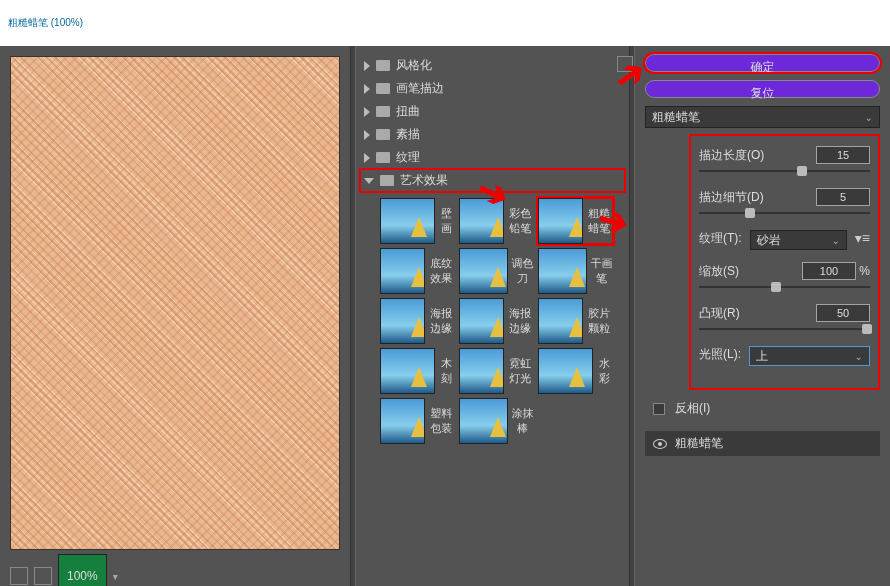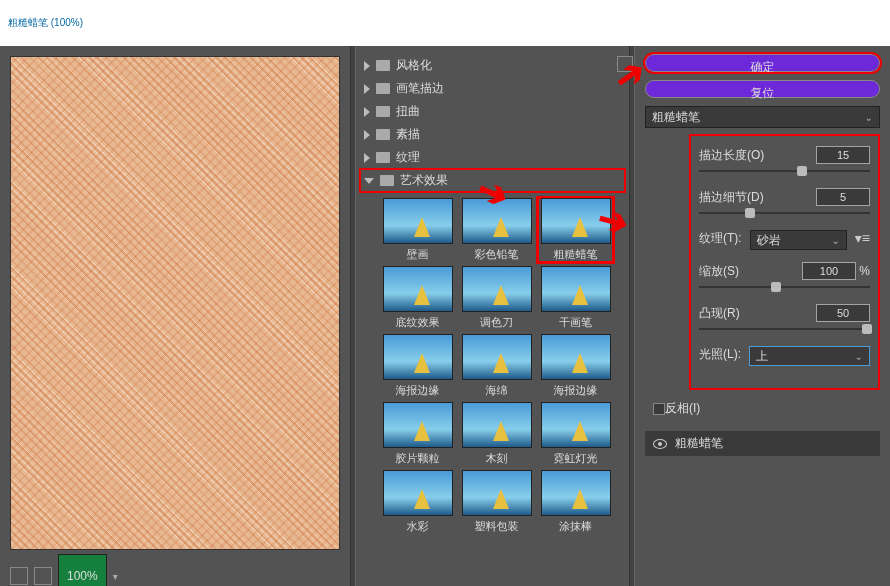--- a/index.html
+++ b/index.html
@@ -17,21 +17,21 @@
 .zoom-box { background: #15803d; border: 1px solid #222; padding: 14px 8px; color: #ddd; }
 .sq-btn { width: 18px; height: 18px; border: 1px solid #888; background: #535353; display: inline-block; cursor: pointer; }
 .divider { width: 6px; background: #424242; border-left: 1px solid #333; border-right: 1px solid #666; cursor: ew-resize; }
 .gallery-panel { flex: 1; background: #535353; padding: 8px 4px; overflow-y: auto; }
 .cat { display: flex; align-items: center; gap: 6px; padding: 3px 4px; color: #ddd; cursor: pointer; }
 .cat.expanded { outline: 2px solid #e00; outline-offset: -1px; }
 .tri { display: inline-block; width: 0; height: 0; border-top: 5px solid transparent; border-bottom: 5px solid transparent; border-left: 6px solid #bbb; }
 .tri.down { border-left: 5px solid transparent; border-right: 5px solid transparent; border-top: 6px solid #bbb; border-bottom: 0; }
 .folder-icon { width: 14px; height: 11px; background: #aaa; border-radius: 1px; display: inline-block; }
 .thumb-grid { display: flex; flex-wrap: wrap; gap: 4px; padding: 6px 4px 6px 20px; }
-.thumb { width: 75px; display: flex; flex-direction: column; align-items: center; gap: 3px; cursor: pointer; }
+.thumb { width: 75px; display: flex; flex-direction: row; align-items: center; gap: 3px; cursor: pointer; }
 .thumb-img { width: 70px; height: 46px; background: linear-gradient(#4a9bd8, #87ceeb 60%, #1e5a8a); border: 1px solid #222; position: relative; overflow: hidden; }
 .thumb-img::after { content: ""; position: absolute; left: 30px; bottom: 6px; width: 0; height: 0; border-left: 8px solid transparent; border-right: 8px solid transparent; border-bottom: 20px solid #e8c040; }
 .thumb.selected { outline: 3px solid #e00; outline-offset: -1px; }
 .thumb-label { color: #ddd; font-size: 11px; text-align: center; }
 .settings-panel { width: 255px; background: #535353; padding: 8px 10px; position: relative; }
 .collapse-btn { position: absolute; left: -18px; top: 10px; width: 16px; height: 16px; border: 1px solid #888; background: #535353; cursor: pointer; }
 .btn-row { margin-bottom: 8px; }
 .pill-btn { width: 100%; height: 18px; border: 1px solid #888; border-radius: 13px; background: #6d28d9; color: #ddd; text-align: center; line-height: 24px; cursor: pointer; }
 .pill-btn.ok { outline: 2px solid #e00; outline-offset: 0; }
 .preset-select { width: 100%; height: 22px; background: #3a3a3a; border: 1px solid #222; color: #ddd; padding: 0 6px; margin-bottom: 6px; display: flex; justify-content: space-between; align-items: center; cursor: pointer; }
@@ -39,21 +39,21 @@
 .params-box { border: 2px solid #e00; padding: 10px 8px; margin-bottom: 10px; margin-left: 44px; }
 .param-row { display: flex; justify-content: space-between; align-items: center; color: #ddd; margin-bottom: 2px; }
 .param-input { width: 54px; height: 18px; background: #3a3a3a; border: 1px solid #a3a3a3; color: #ddd; text-align: center; font-size: 11px; }
 .slider { height: 10px; position: relative; margin-bottom: 12px; }
 .slider::before { content: ""; position: absolute; top: 4px; left: 0; right: 0; height: 2px; background: #333; }
 .slider-thumb { position: absolute; top: 0; width: 10px; height: 10px; background: #bbb; border-radius: 2px; transform: translateX(-5px); }
 .select-row { display: flex; align-items: flex-start; gap: 8px; color: #ddd; margin-bottom: 12px; }
 .select-box { flex: 1; height: 20px; background: #3a3a3a; border: 1px solid #222; color: #ddd; padding: 0 6px; display: flex; justify-content: space-between; align-items: center; cursor: pointer; }
 .select-box.hl { border: 1px solid #4a9bd8; }
 .menu-icon { color: #ccc; cursor: pointer; font-size: 14px; }
-.check-row { display: flex; align-items: center; gap: 0; color: #ddd; margin: 4px 0 14px 8px; }
+.check-row { display: flex; align-items: center; gap: 10px; color: #ddd; margin: 4px 0 14px 8px; }
 .checkbox { width: 12px; height: 12px; border: 1px solid #888; background: #3a3a3a; cursor: pointer; }
 .layer-row { display: flex; align-items: center; gap: 8px; background: #3a3a3a; padding: 4px 8px; color: #ddd; }
 .eye-icon { width: 14px; height: 10px; border: 1px solid #ccc; border-radius: 50%; position: relative; }
 .eye-icon::after { content: ""; position: absolute; left: 4px; top: 2px; width: 4px; height: 4px; background: #ccc; border-radius: 50%; }
 .red-arrow { position: absolute; color: #e00; font-size: 36px; font-weight: bold; pointer-events: none; z-index: 10; }
 </style>
 </head>
 <body>
 
 <div class="title-bar">
@@ -131,24 +131,20 @@
         <div class="thumb">
           <div class="thumb-img"></div>
           <div class="thumb-label">干画笔</div>
         </div>
         <div class="thumb">
           <div class="thumb-img"></div>
           <div class="thumb-label">海报边缘</div>
         </div>
         <div class="thumb">
           <div class="thumb-img"></div>
-          <div class="thumb-label">海绵</div>
-        </div>
-        <div class="thumb">
-          <div class="thumb-img"></div>
           <div class="thumb-label">海报边缘</div>
         </div>
         <div class="thumb">
           <div class="thumb-img"></div>
           <div class="thumb-label">胶片颗粒</div>
         </div>
         <div class="thumb">
           <div class="thumb-img"></div>
           <div class="thumb-label">木刻</div>
         </div>

